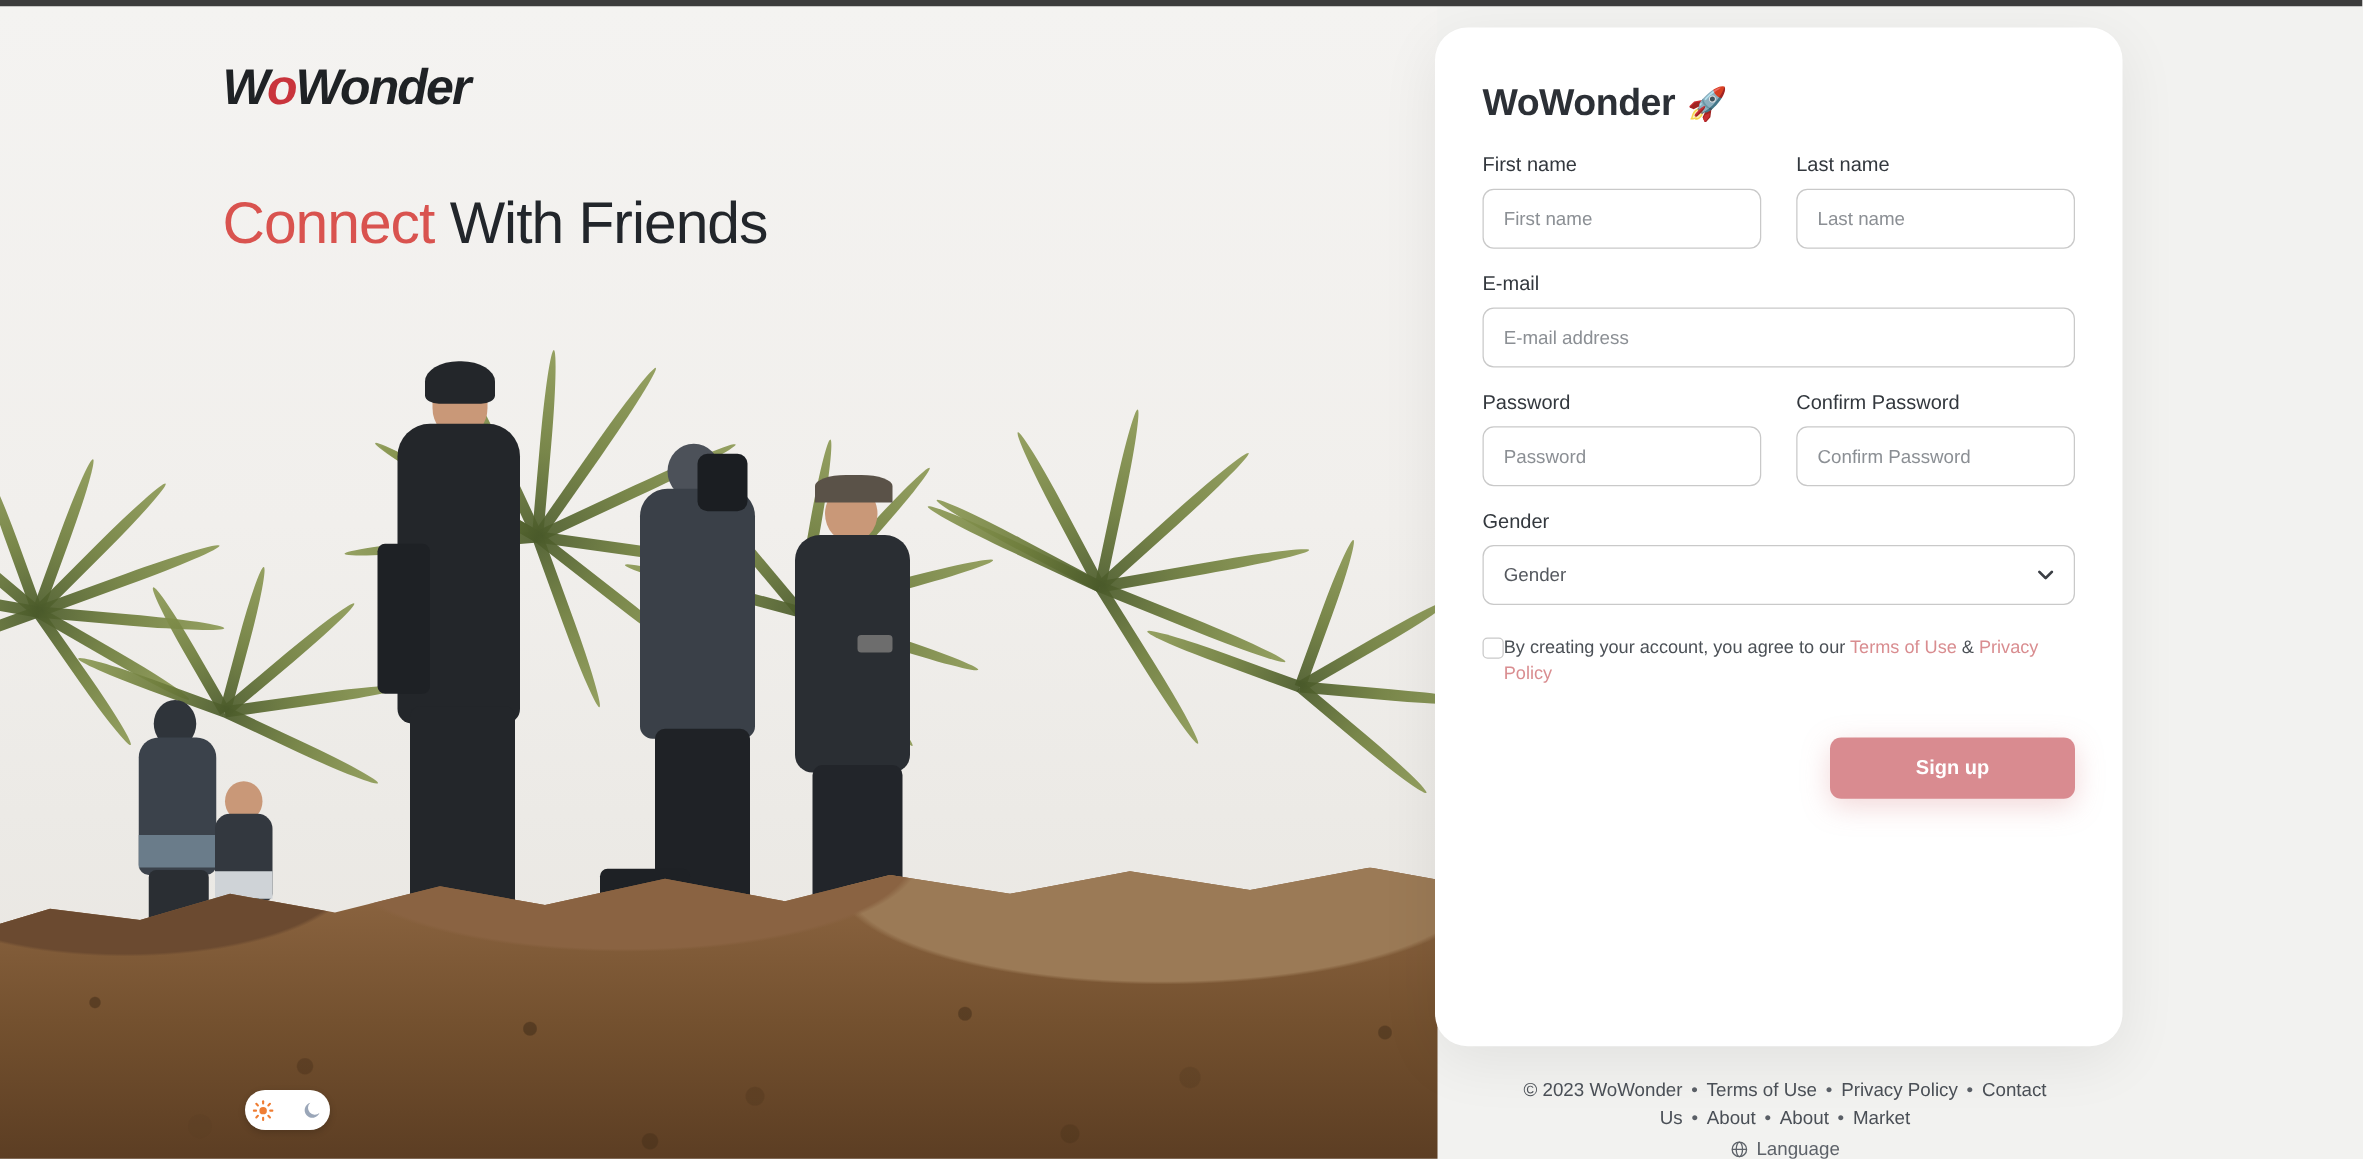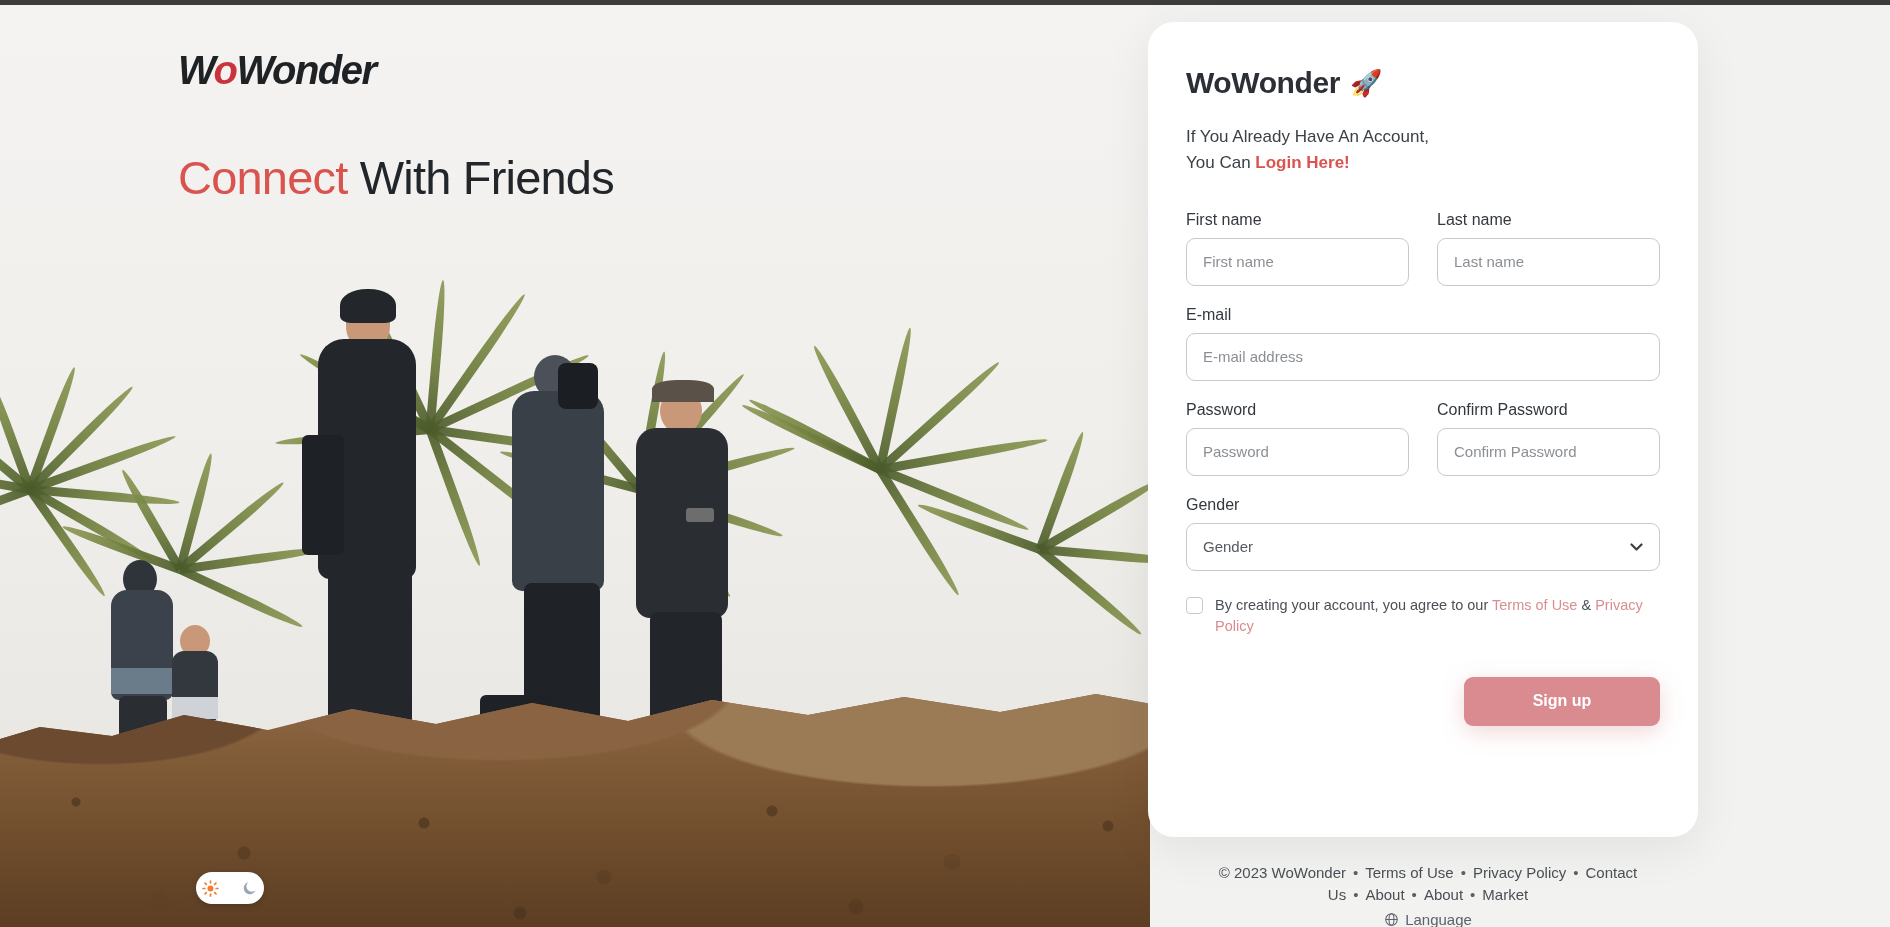--- a/index.html
+++ b/index.html
@@ -273,21 +273,20 @@
     transform: translateY(-50%);
     pointer-events: none;
     color: #3b3f45;
     font-size: 13px;
     line-height: 1;
   }
 
   .terms-row {
     display: flex;
     align-items: flex-start;
-    gap: 12px;
     margin-top: 24px;
   }
   .terms-check {
     width: 17px; height: 17px;
     border: 1px solid #c9c9c9;
     border-radius: 4px;
     background: #fff;
     flex: 0 0 auto;
     margin-top: 2px;
     appearance: none;
@@ -499,24 +498,20 @@
   </span>
 </div>
 
 <div class="card">
 
   <div class="card-title">
     <span>WoWonder</span>
     <span class="rocket">🚀</span>
   </div>
 
-  <div class="card-sub">
-    <span>If You Already Have An Account,</span><br>
-    <span>You Can </span><a class="login-link">Login Here!</a>
-  </div>
 
   <div class="field-row">
     <div class="field">
       <label class="field-label">First name</label>
       <input class="field-input" type="text" placeholder="First name" style="">
     </div>
     <div class="field">
       <label class="field-label">Last name</label>
       <input class="field-input" type="text" placeholder="Last name" style="">
     </div>

